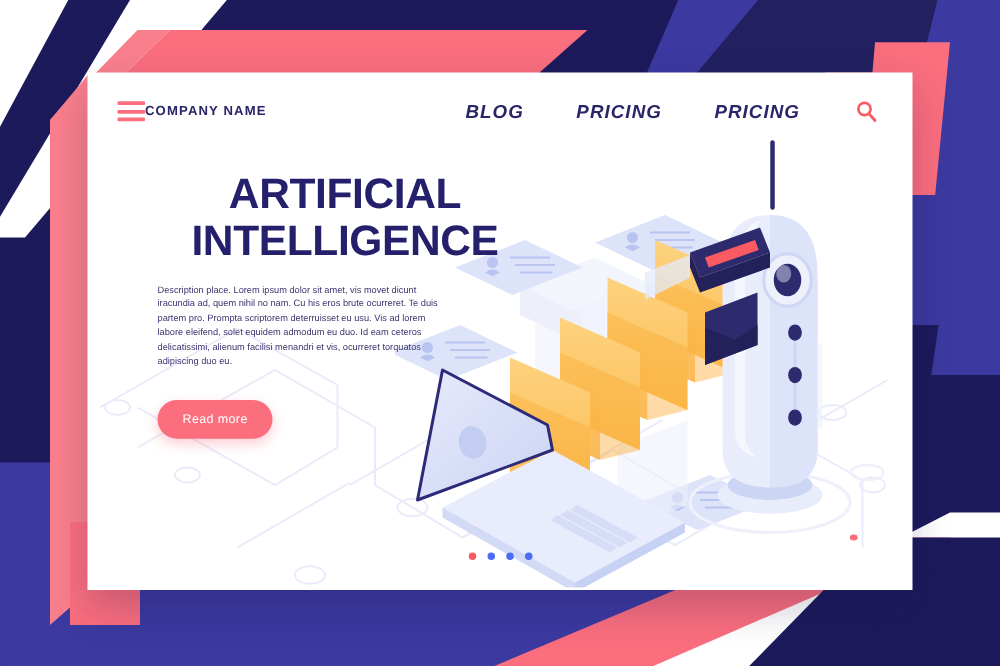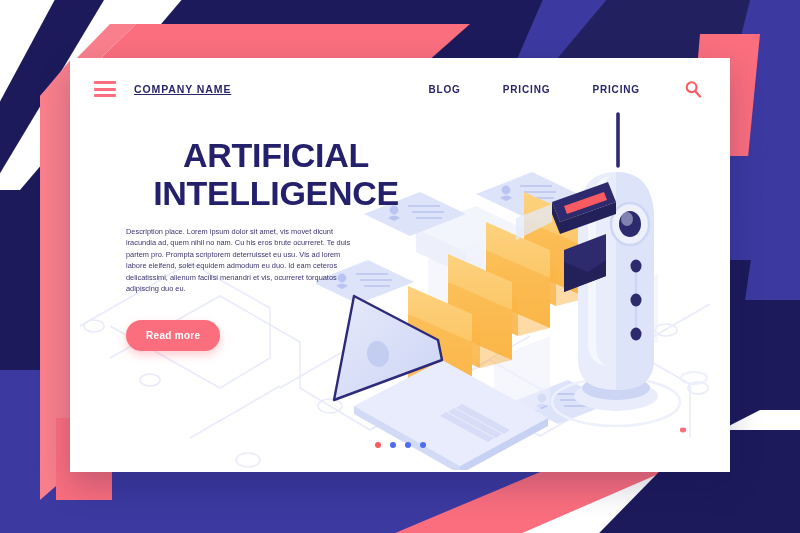--- a/index.html
+++ b/index.html
@@ -22,35 +22,35 @@
     overflow:hidden;
   }
 
   
   .circuit{position:absolute;inset:0;pointer-events:none;}
 
   
   .hdr{position:absolute;left:0;top:0;width:660px;height:62px;display:flex;align-items:center;}
   .burger{margin-left:24px;width:22px;height:16px;display:flex;flex-direction:column;justify-content:space-between;cursor:pointer;}
   .burger i{display:block;height:3px;width:100%;background:#fa6e7e;border-radius:1px;}
-  .brand{margin-left:18px;font-size:10.5px;font-weight:bold;letter-spacing:.9px;color:#2a2468;text-decoration:underline;}
+  .brand{font-size:10.5px;font-weight:bold;letter-spacing:.9px;color:#2a2468;}
   .nav{margin-left:auto;display:flex;align-items:center;gap:42px;padding-right:26px;}
-  .nav a{font-size:10px;font-weight:bold;letter-spacing:.85px;color:#2a2468;text-decoration:none;}
+  .nav a{font-size:15px;font-weight:bold;letter-spacing:.85px;color:#2a2468;text-decoration:none;font-style:italic;}
   .searchbtn{display:flex;align-items:center;justify-content:center;width:22px;height:22px;cursor:pointer;}
 
   
   .hero{position:absolute;left:56px;top:78px;width:300px;z-index:5;}
   .h1{
     font-size:34px;line-height:38px;font-weight:bold;color:#24206b;
     letter-spacing:-.3px;margin:0 0 14px 0;text-align:center;
   }
   .desc{font-size:7.4px;line-height:11.4px;color:#3b3570;width:236px;margin:0 0 26px 0;}
   .btn{
     display:inline-block;background:#fa6e7e;color:#fff;
-    font-size:10px;font-weight:bold;letter-spacing:.3px;
+    font-size:10px;font-weight:normal;letter-spacing:.3px;
     padding:10px 20px;border-radius:16px;border:none;cursor:pointer;
     box-shadow:0 4px 10px rgba(250,110,126,.35);
   }
 
   
   .illus{position:absolute;right:-6px;top:52px;width:420px;height:360px;}
 
   
   .dots{position:absolute;left:0;right:0;bottom:24px;display:flex;justify-content:center;gap:9px;}
   .dot{width:6px;height:6px;border-radius:50%;background:#4d6bf5;cursor:pointer;}

